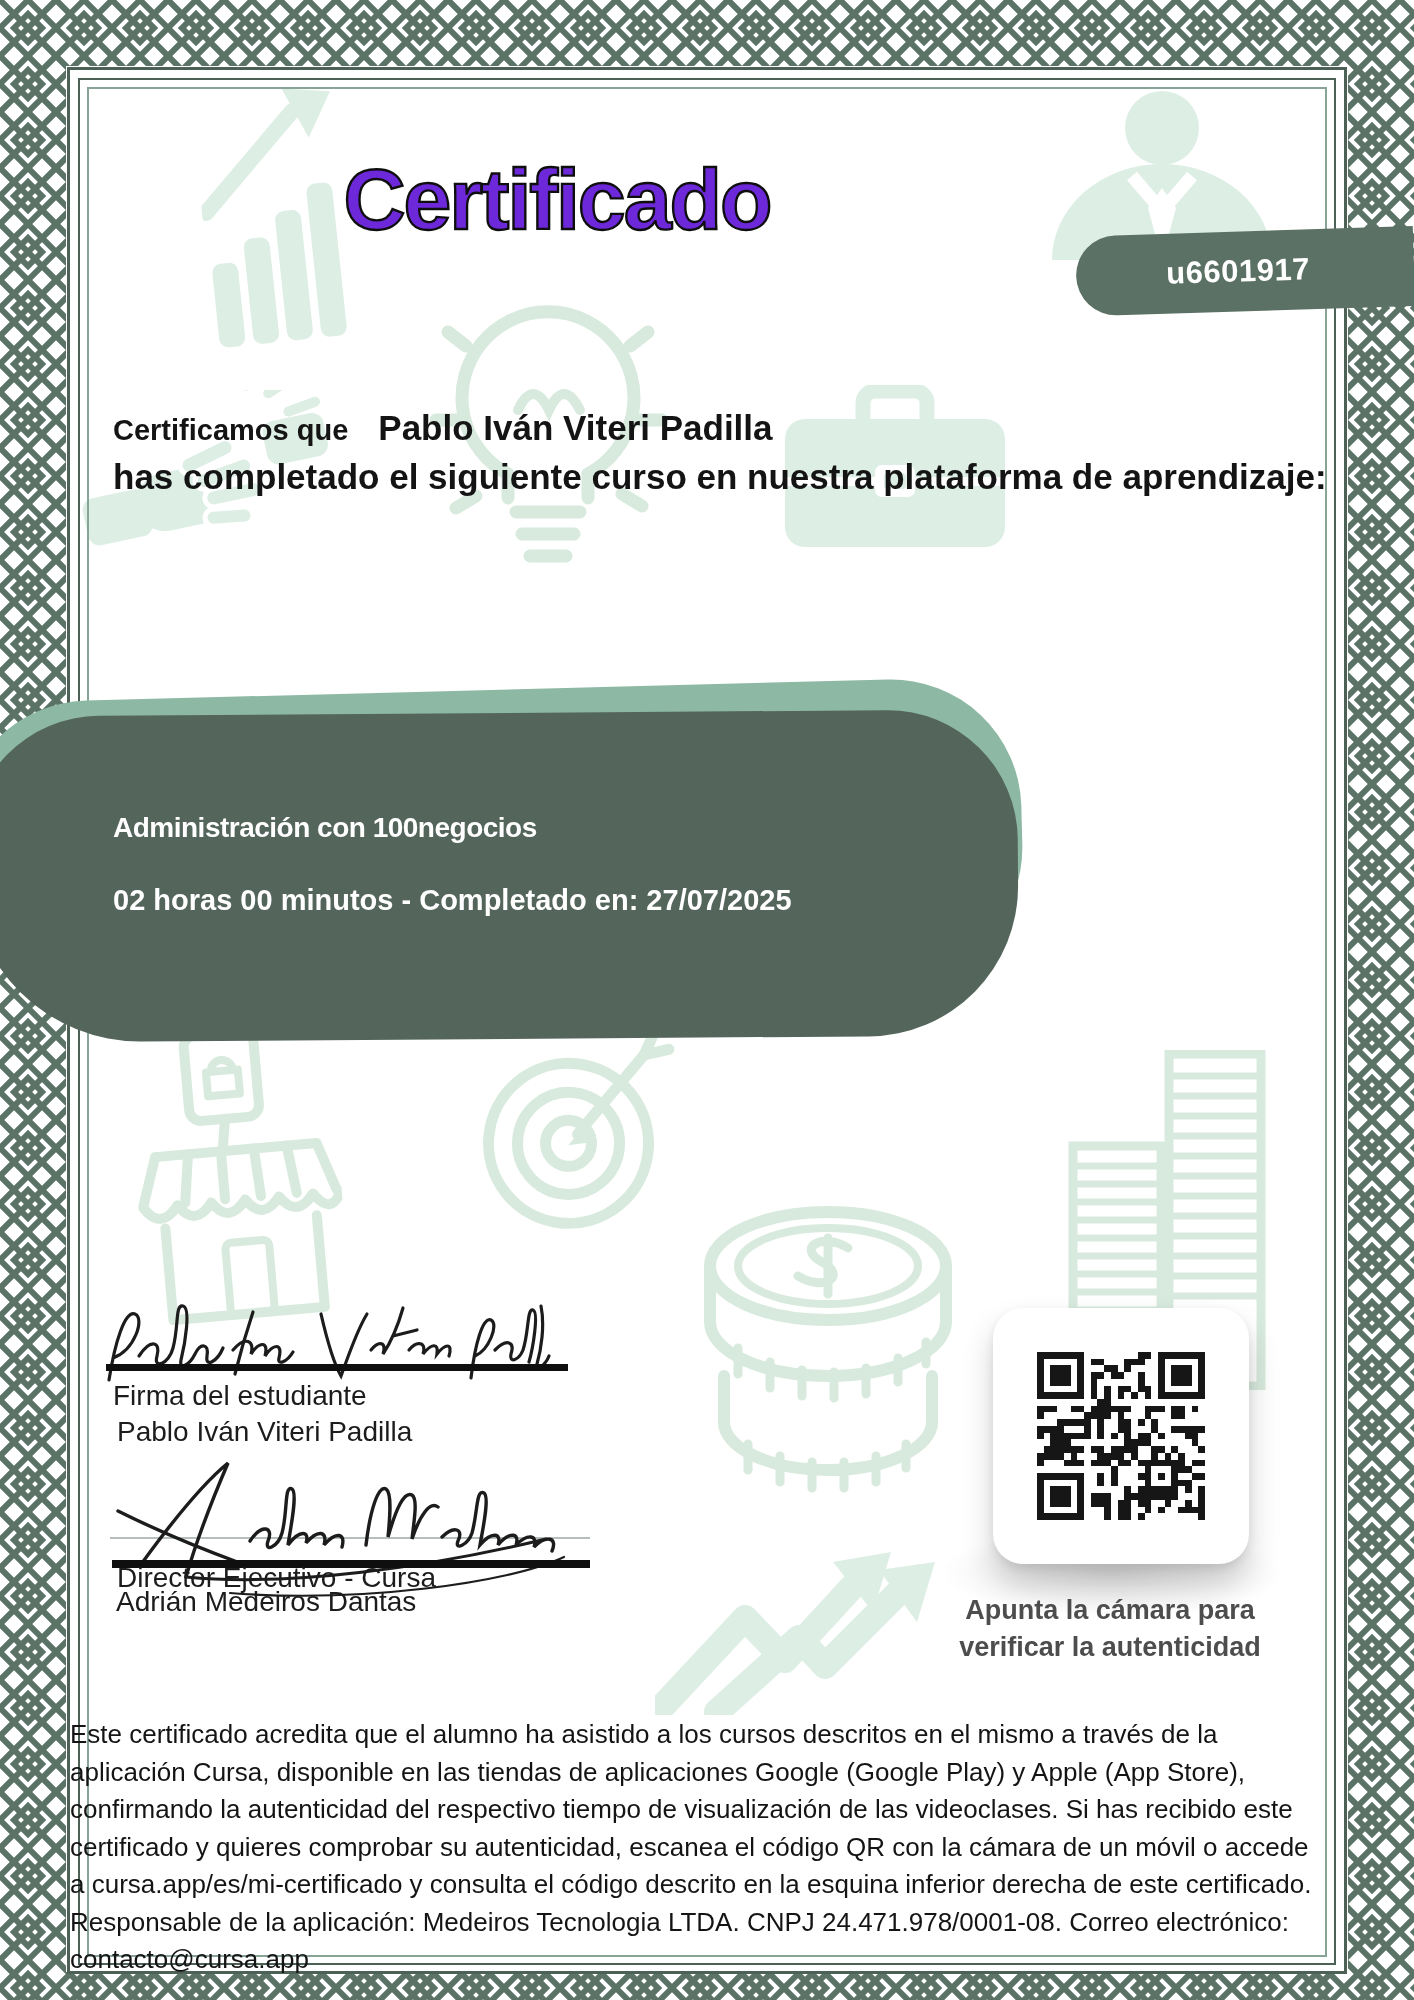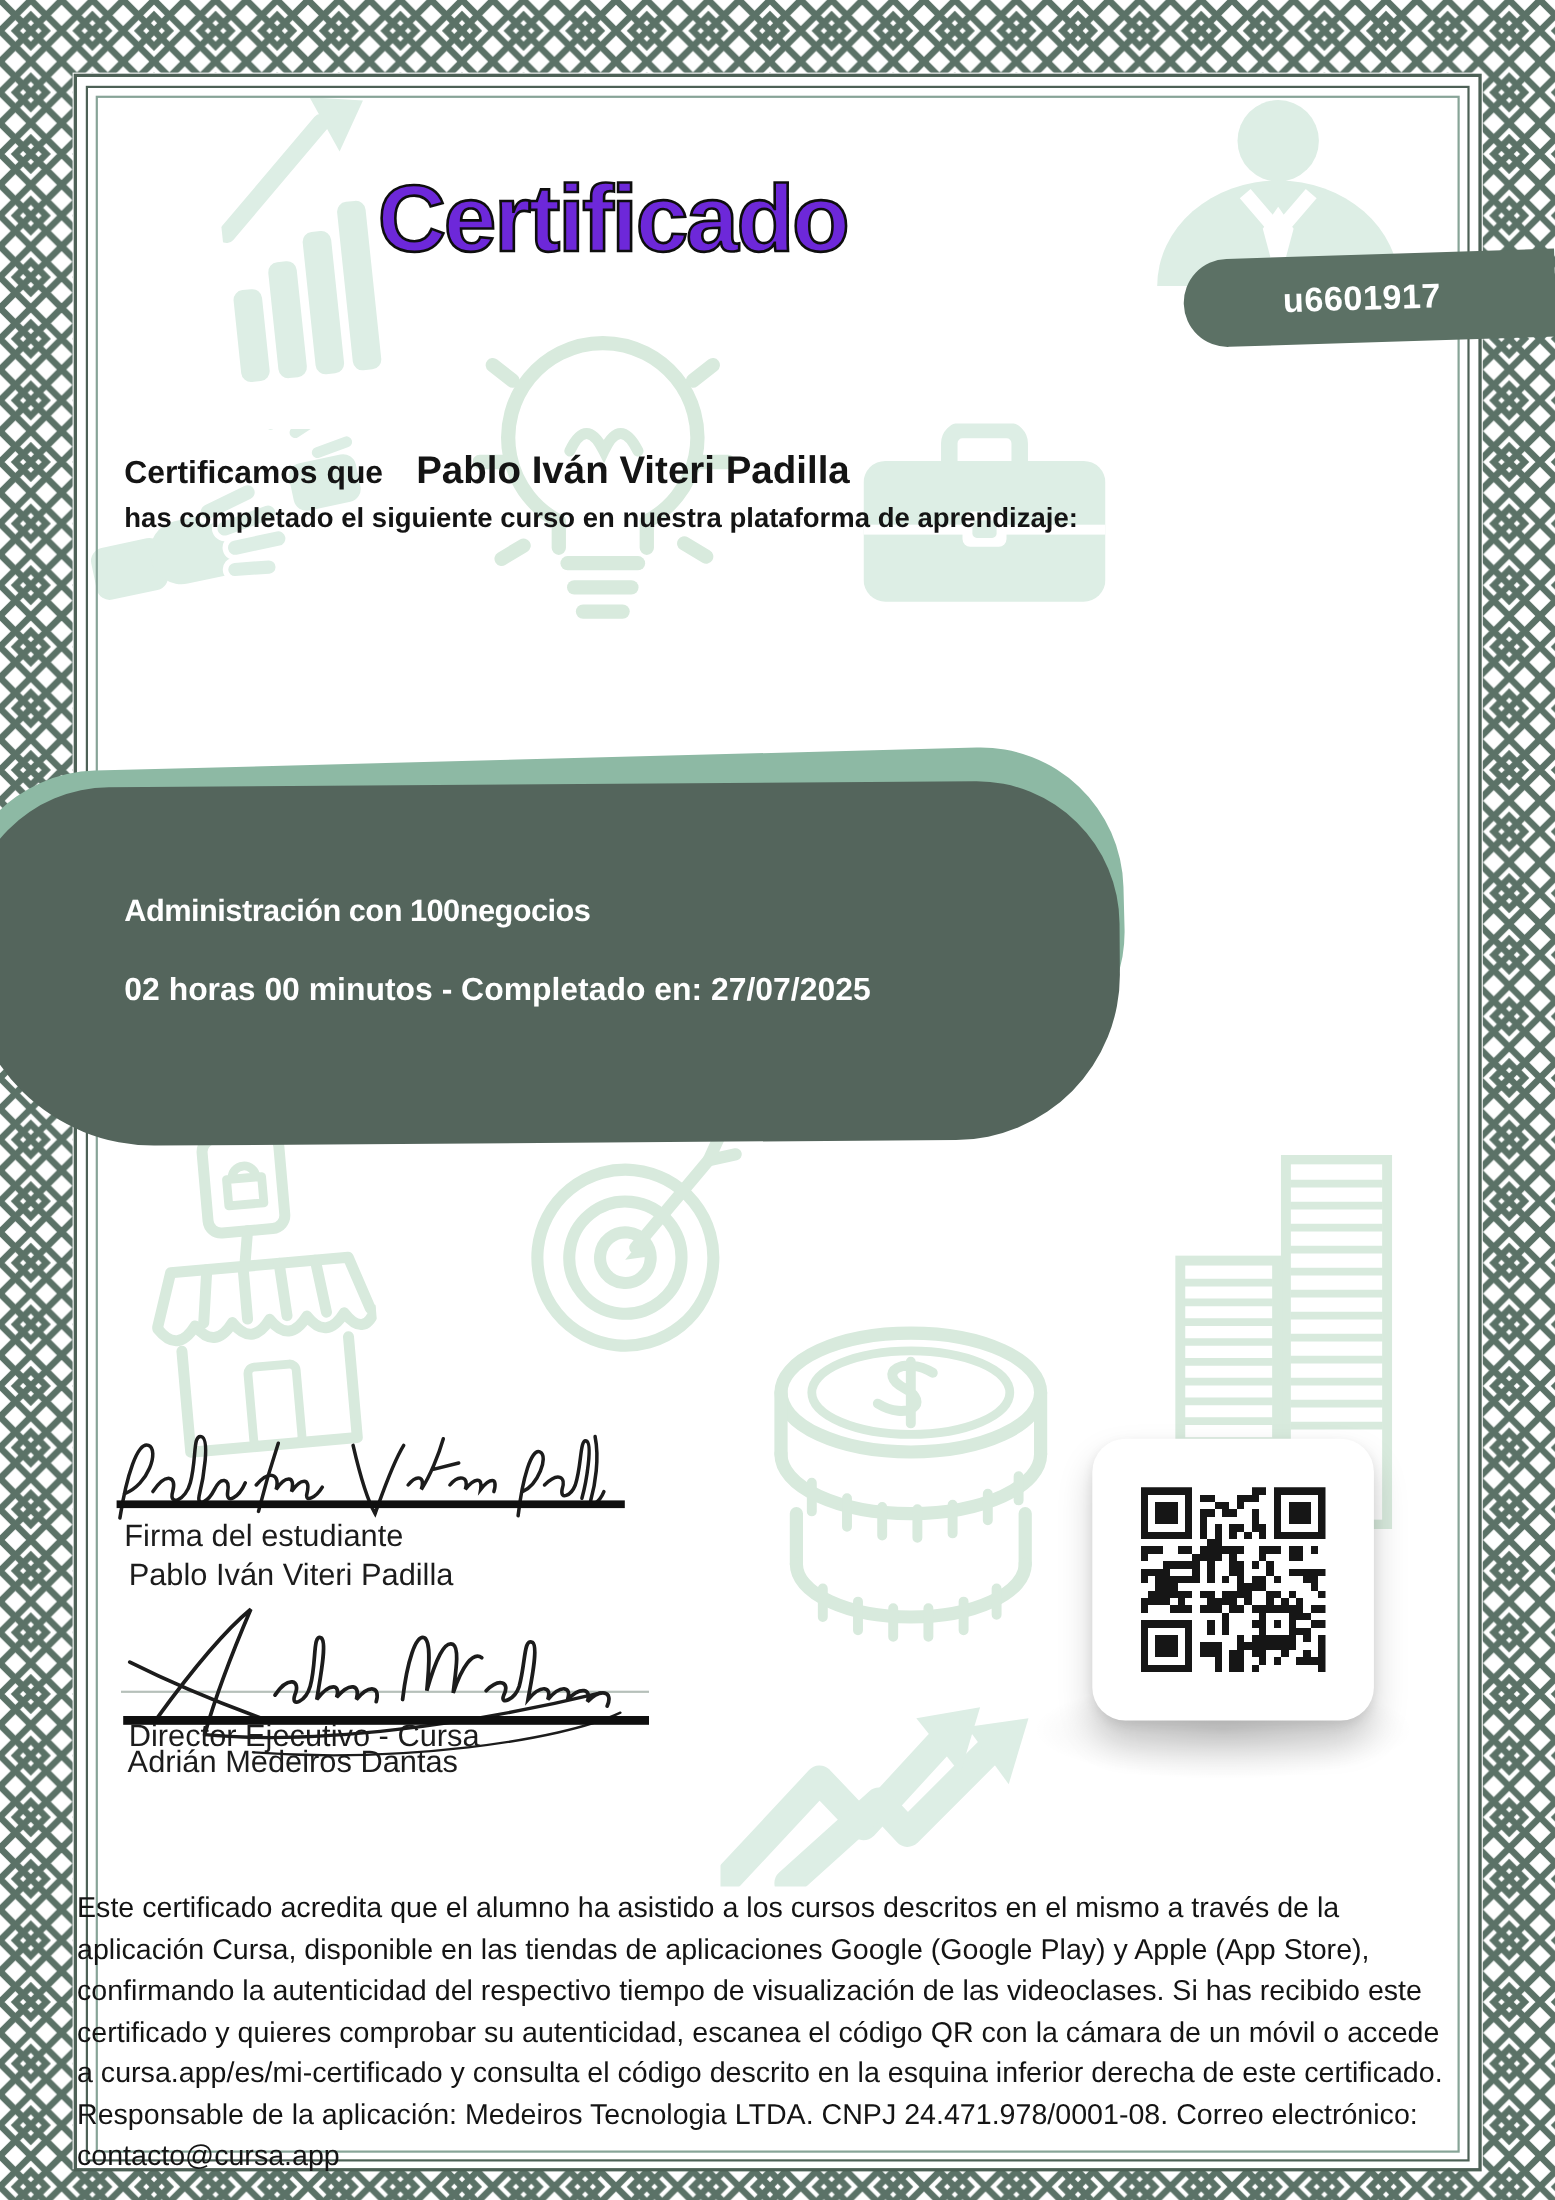--- a/index.html
+++ b/index.html
@@ -21,21 +21,21 @@
      font-size:86px;font-weight:800;color:#6d28d9;letter-spacing:-2px;-webkit-text-stroke:2.4px #0e0e0e;}
   .id-badge{top:226px;left:1076px;width:338px;height:80px;background:#5c7165;z-index:4;
      border-radius:44px 0 0 44px;transform:rotate(-1.8deg);transform-origin:100% 50%;
      display:flex;align-items:center;justify-content:center;}
   .id-badge span{color:#fff;font-size:31px;font-weight:700;letter-spacing:0.5px;padding-right:14px;}
   
   .intro{top:408px;left:113px;z-index:5;color:#141414;}
   .intro .l1{display:flex;align-items:baseline;gap:30px;}
   .intro .prefix{font-size:29px;font-weight:700;}
   .intro .student{font-size:35px;font-weight:700;}
-  .intro .l2{margin-top:9px;font-size:25px;font-weight:700;}
+  .intro .l2{margin-top:9px;font-size:35px;font-weight:700;}
   
   .blob-light{top:690px;left:-40px;width:1062px;height:298px;background:#8db9a4;border-radius:130px;
       transform:rotate(-1.5deg);z-index:3;}
   .blob-dark{top:713px;left:-30px;width:1048px;height:326px;background:#54655c;border-radius:130px 130px 150px 170px;
       transform:rotate(-0.4deg);z-index:3;}
   .course-title{top:812px;left:113px;z-index:5;color:#fff;font-size:28px;font-weight:700;letter-spacing:-0.5px;}
   .course-meta{top:884px;left:113px;z-index:5;color:#fff;font-size:29px;font-weight:700;}
   
   .sig-script{position:absolute;z-index:5;}
   .sig-line{position:absolute;background:#0f0f0f;z-index:5;}
@@ -562,16 +562,20 @@
         <rect x="4" y="24" width="1" height="1" fill="#161616"></rect>
         <rect x="5" y="24" width="1" height="1" fill="#161616"></rect>
         <rect x="6" y="24" width="1" height="1" fill="#161616"></rect>
         <rect x="10" y="24" width="1" height="1" fill="#161616"></rect>
         <rect x="12" y="24" width="1" height="1" fill="#161616"></rect>
         <rect x="13" y="24" width="1" height="1" fill="#161616"></rect>
         <rect x="15" y="24" width="1" height="1" fill="#161616"></rect>
         <rect x="24" y="24" width="1" height="1" fill="#161616"></rect>
       </svg>
   </div>
+  <div class="abs qr-caption">
+    <div>Apunta la cámara para</div>
+    <div>verificar la autenticidad</div>
+  </div>
 
   <div class="abs footer-text">Este certificado acredita que el alumno ha asistido a los cursos descritos en el mismo a través de la aplicación Cursa, disponible en las tiendas de aplicaciones Google (Google Play) y Apple (App Store), confirmando la autenticidad del respectivo tiempo de visualización de las videoclases. Si has recibido este certificado y quieres comprobar su autenticidad, escanea el código QR con la cámara de un móvil o accede a cursa.app/es/mi-certificado y consulta el código descrito en la esquina inferior derecha de este certificado. Responsable de la aplicación: Medeiros Tecnologia LTDA. CNPJ 24.471.978/0001-08. Correo electrónico: contacto@cursa.app</div>
 
 </div>
 
 </body></html>

